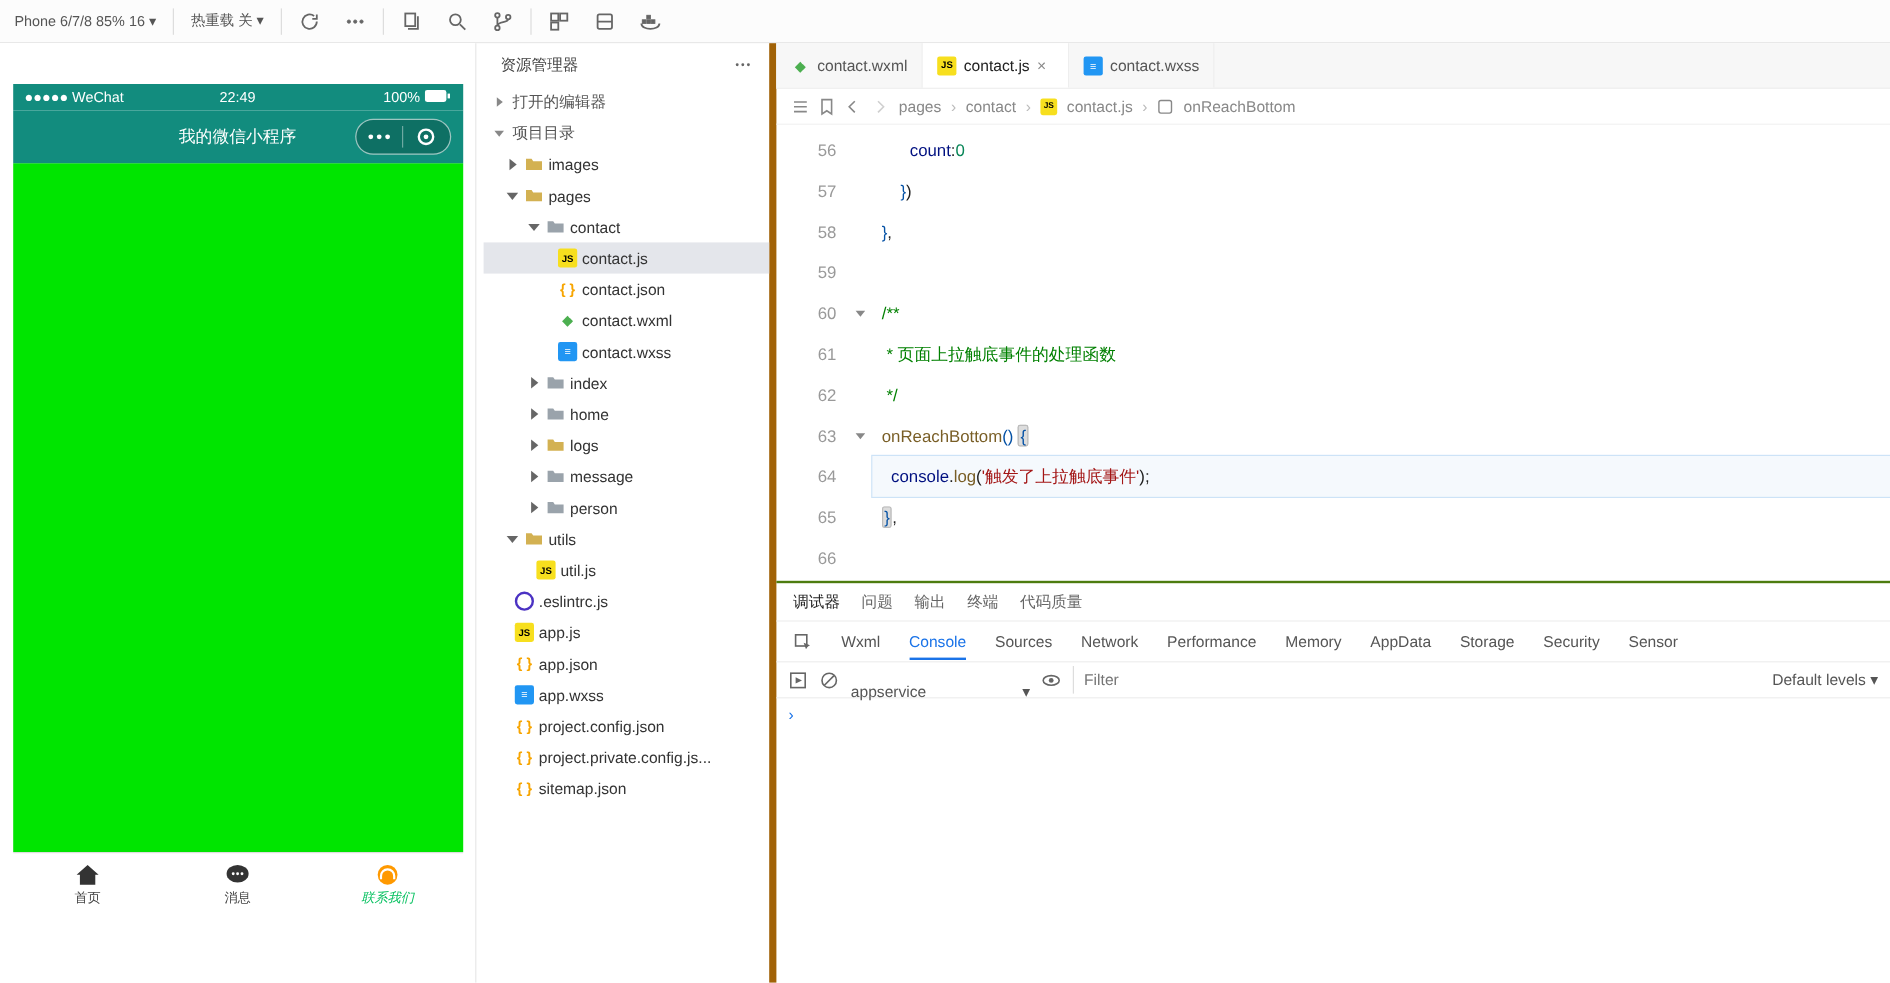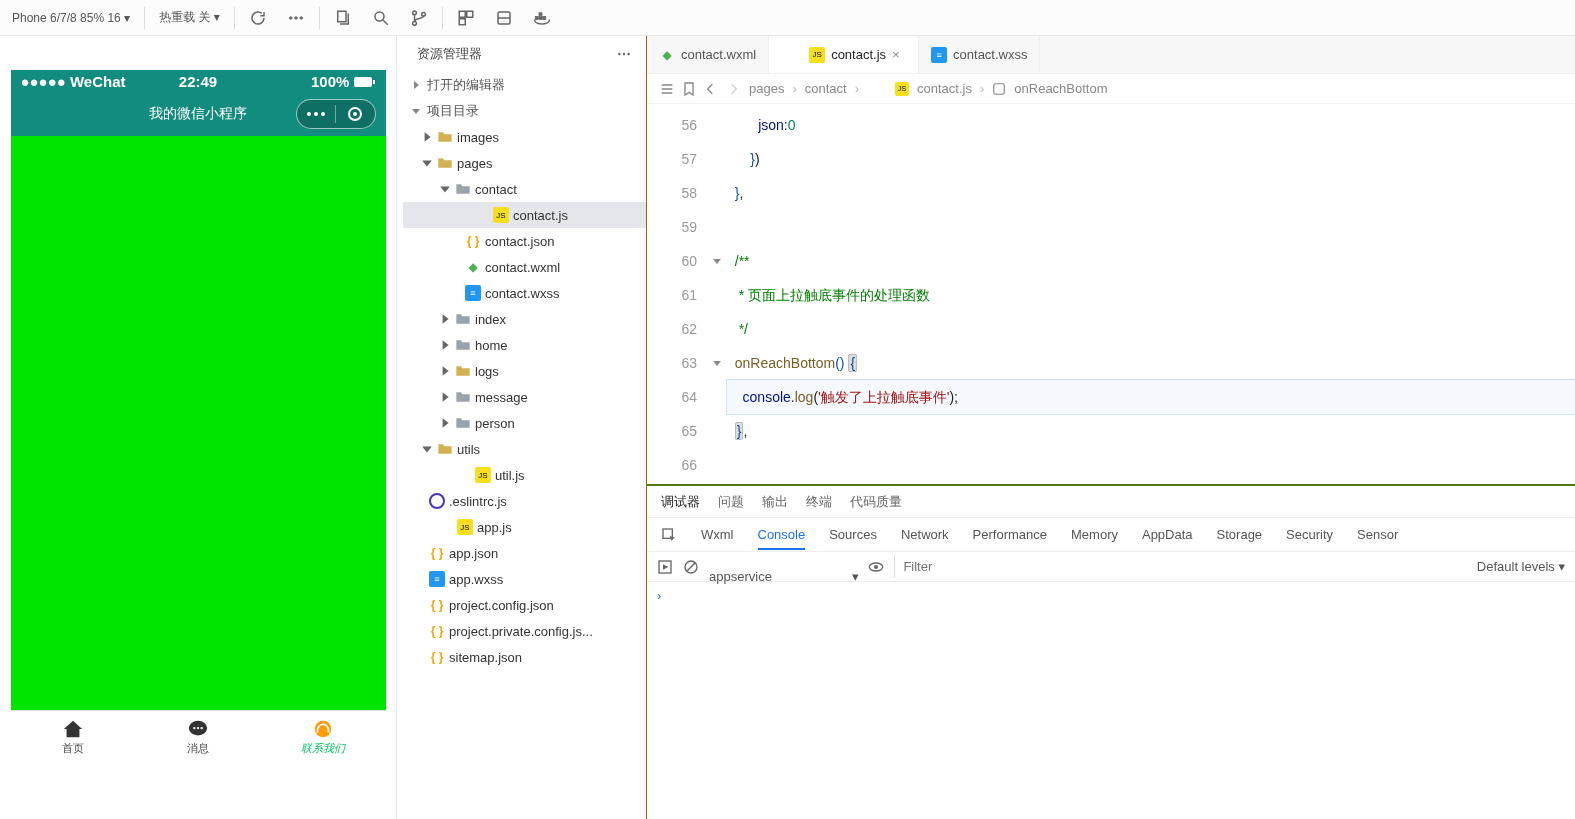--- a/index.html
+++ b/index.html
@@ -5,31 +5,31 @@
 * { margin: 0; padding: 0; box-sizing: border-box; font-family: -apple-system, "Segoe UI", "Microsoft YaHei", sans-serif; }
 body { width: 1575px; height: 819px; background: #fff; display: flex; flex-direction: column; overflow: hidden; }
 .top-toolbar { height: 36px; background: #fcfcfc; border-bottom: 1px solid #e8e8e8; display: flex; align-items: center; padding: 0 2px; }
 .tb-group { display: flex; align-items: center; height: 100%; justify-content: center; }
 .tb-item { padding: 0 10px; height: 100%; display: flex; align-items: center; color: #555; font-size: 12px; gap: 4px; }
 .tb-divider { width: 1px; height: 22px; background: #ddd; margin: 0 4px; }
 .tb-icon { width: 18px; height: 18px; fill: #666; stroke: #666; }
 .main { flex: 1; display: flex; min-height: 0; }
 .simulator { width: 397px; background: #fff; border-right: 1px solid #e8e8e8; display: flex; flex-direction: column; align-items: center; padding-top: 34px; }
 .phone { width: 375px; height: 692px; background: #fff; display: flex; flex-direction: column; }
-.statusbar { height: 22px; background: #128c7e; color: #fff; display: flex; align-items: center; padding: 0 10px; font-size: 15px; justify-content: space-between; font-weight: bold; }
+.statusbar { height: 22px; background: #128c7e; color: #fff; display: flex; align-items: center; padding: 0 10px; font-size: 12px; justify-content: space-between; }
 .statusbar .center { position: absolute; left: 50%; transform: translateX(-50%); }
 .navbar { height: 44px; background: #128c7e; color: #fff; display: flex; align-items: center; justify-content: center; font-size: 14px; position: relative; }
 .capsule { position: absolute; right: 10px; width: 80px; height: 30px; border: 1px solid rgba(255,255,255,.6); border-radius: 15px; display: flex; align-items: center; justify-content: space-around; background: rgba(0,0,0,.2); }
 .capsule-half { width: 50%; display: flex; align-items: center; justify-content: center; }
 .capsule-div { width: 1px; height: 18px; background: rgba(255,255,255,.4); }
 .page-body { flex: 1; background: #00e500; }
 .tabbar { height: 52px; border-top: 1px solid #ddd; display: flex; background: #fff; }
 .tabbar-item { flex: 1; display: flex; flex-direction: column; align-items: center; justify-content: center; font-size: 11px; color: #444; gap: 1px; }
 .tabbar-item.active { color: #07c160; font-style: italic; }
-.explorer { width: 250px; border-right: 1px solid #a16207; display: flex; flex-direction: column; font-size: 13px; color: #333; }
+.explorer { width: 250px; border-right: 6px solid #a16207; display: flex; flex-direction: column; font-size: 13px; color: #333; }
 .explorer-header { height: 36px; display: flex; align-items: center; justify-content: space-between; padding: 0 14px 0 20px; font-weight: 500; color: #444; }
 .tree-section { padding: 4px 0 4px 14px; cursor: default; display: flex; align-items: center; gap: 6px; font-size: 13px; color: #555; }
 .tree { padding-left: 6px; }
 .tree-row { display: flex; align-items: center; height: 26px; padding-left: 8px; gap: 4px; cursor: default; }
 .tree-row.selected { background: #e4e6eb; }
 .tree-arrow { width: 12px; height: 12px; flex: none; fill: #666; }
 .tree-icon { width: 16px; height: 16px; flex: none; }
 .tree-label { white-space: nowrap; overflow: hidden; text-overflow: ellipsis; }
 .editor-area { flex: 1; display: flex; flex-direction: column; min-width: 0; }
 .tabs { height: 38px; display: flex; align-items: stretch; border-bottom: 1px solid #eee; background: #f7f7f7; }
@@ -51,21 +51,21 @@
 .bottom-panes { height: 335px; border-top: 2px solid #4d7c0f; display: flex; flex-direction: column; }
 .bp-tabs { height: 32px; display: flex; align-items: center; gap: 18px; padding: 0 14px; font-size: 13px; color: #666; border-bottom: 1px solid #eee; }
 .bp-tabs .active { color: #222; }
 .dev-tabs { height: 34px; display: flex; align-items: center; gap: 24px; padding: 0 14px; font-size: 13px; color: #555; border-bottom: 1px solid #eee; text-align: right; }
 .dev-tabs .active { color: #1a73e8; border-bottom: 2px solid #1a73e8; padding-bottom: 6px; margin-bottom: -8px; }
 .console-bar { height: 30px; display: flex; align-items: center; gap: 10px; padding: 0 10px; border-bottom: 1px solid #eee; font-size: 13px; color: #555; }
 .console-select { flex: none; display: flex; align-items: center; gap: 80px; margin-top: 20px; }
 .console-filter { flex: 1; border: none; border-left: 1px solid #ddd; padding: 4px 8px; font-size: 13px; color: #333; outline: none; }
 .console-body { flex: 1; padding: 6px 10px; color: #1a73e8; font-size: 13px; }
 .ico-folder { fill: #9aa3ab; } .ico-folder-y { fill: #d3b152; }
-.ico-js { background:#f7df1e; color:#000; font-size:8px; font-weight:normal; display:inline-flex; align-items:center; justify-content:center; width:16px; height:16px; border-radius:2px;margin-left:28px; }
+.ico-js { background:#f7df1e; color:#000; font-size:8px; font-weight:bold; display:inline-flex; align-items:center; justify-content:center; width:16px; height:16px; border-radius:2px; }
 .ico-json { color:#f7a500; font-weight:bold; font-size:12px; display:inline-flex; align-items:center; justify-content:center; width:16px; height:16px; }
 .ico-wxml { color:#4caf50; font-size:12px; display:inline-flex; align-items:center; justify-content:center; width:16px; height:16px; }
 .ico-wxss { background:#2196f3; color:#fff; font-size:9px; display:inline-flex; align-items:center; justify-content:center; width:16px; height:16px; border-radius:2px; }
 .ico-es { width:16px; height:16px; border:2px solid #4b32c3; border-radius:50%; display:inline-block; box-sizing:border-box; }
 svg.caret { width:10px; height:10px; }
 .rel { position: relative; }
 </style>
 </head>
 <body>
 
@@ -428,21 +428,21 @@
             <svg class="caret" viewBox="0 0 10 10">
               <path d="M1 3l4 5 4-5z" fill="#888"></path>
             </svg>
           </div>
         <div></div>
           <div></div>
           <div></div>
         <div></div>
       </div>
       <div class="code-lines">
-        <div class="line">        <span class="tok-ident">json</span><span class="tok-punct">:</span><span class="tok-num">0</span></div>
+        <div class="line">        <span class="tok-ident">count</span><span class="tok-punct">:</span><span class="tok-num">0</span></div>
         <div class="line">      <span class="tok-prop">}</span><span class="tok-punct">)</span></div>
         <div class="line">  <span class="tok-prop">}</span><span class="tok-punct">,</span></div>
         <div class="line"></div>
         <div class="line">  <span class="tok-comment">/**</span></div>
         <div class="line">   <span class="tok-comment">* 页面上拉触底事件的处理函数</span></div>
         <div class="line">   <span class="tok-comment">*/</span></div>
         <div class="line">  <span class="tok-method">onReachBottom</span><span class="tok-prop">()</span> <span class="hl-brace tok-prop">{</span></div>
         <div class="line current-line">    <span class="tok-ident">console</span><span class="tok-punct">.</span><span class="tok-method">log</span><span class="tok-punct">(</span><span class="tok-str">'触发了上拉触底事件'</span><span class="tok-punct">);</span></div>
         <div class="line">  <span class="hl-brace tok-prop">}</span><span class="tok-punct">,</span></div>
         <div class="line"></div>

